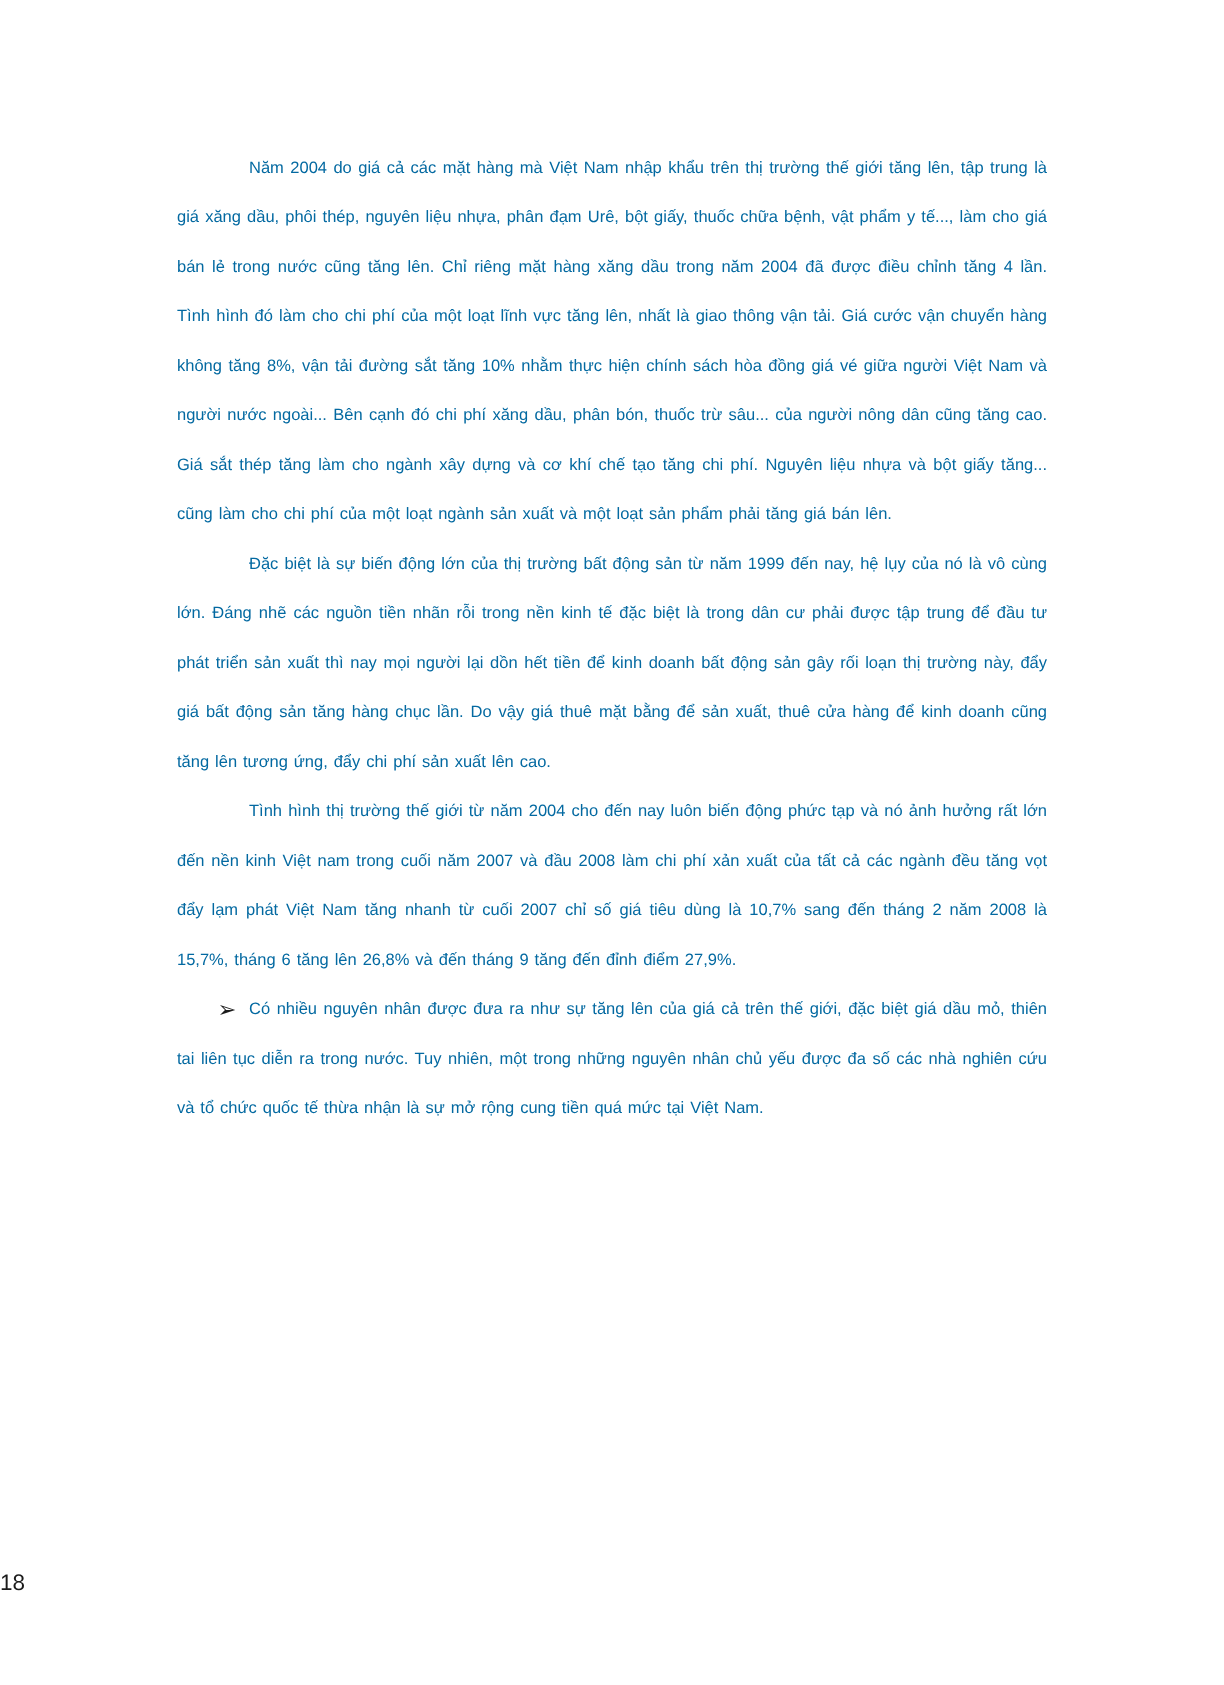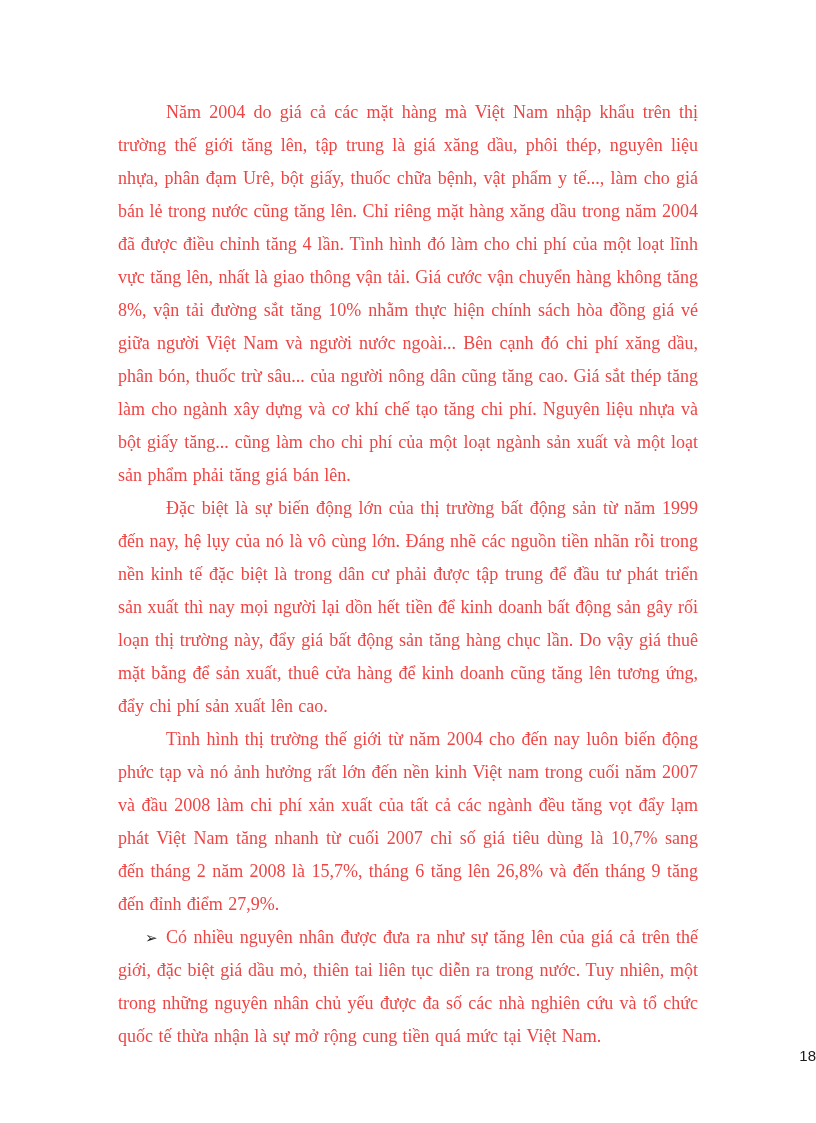--- a/index.html
+++ b/index.html
@@ -23,27 +23,26 @@
 
   .content {
     position: absolute;
     left: 118px;
     top: 96px;
     width: 580px;
   }
 
   p.body-para {
     margin: 0;
-    font-size: 18px;
+    font-size: 11px;
     line-height: 33px;
     text-align: justify;
     text-indent: 48px;
     word-spacing: 0.9px;
-    color: #ef4444;
-    font-family: Liberation Serif, serif;
+    color: #0369a1;
   }
 
   p.body-para.cont {
     text-indent: 48px;
   }
 
   .bullet-list {
     margin: 0;
     padding: 0;
     list-style: none;
@@ -68,21 +67,21 @@
     line-height: 33px;
     font-size: 15px;
     color: #1b1b1b;
   }
 
   .page-number {
     position: absolute;
     left: 0;
     right: 0;
     top: 1046px;
-    text-align: right;
+    text-align: left;
     font-size: 15px;
     line-height: 20px;
     color: #1b1b1b;
   }
 </style>
 </head>
 <body>
 
 <div class="page">
 

